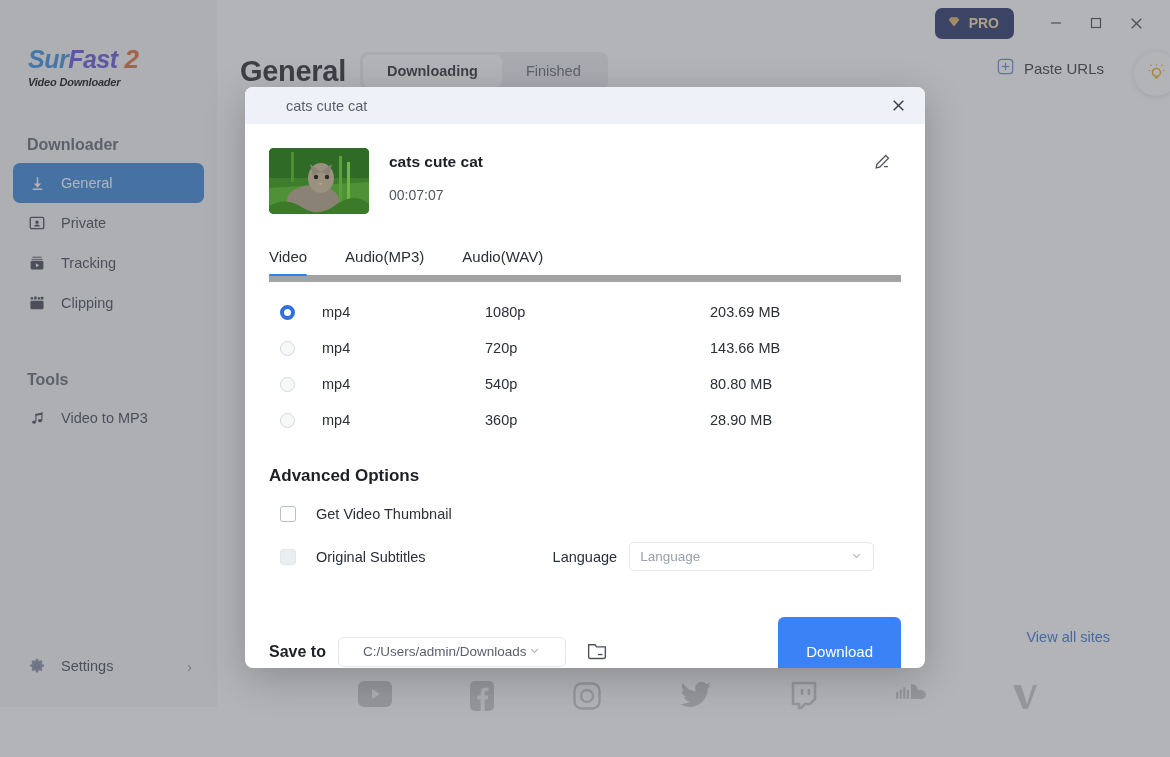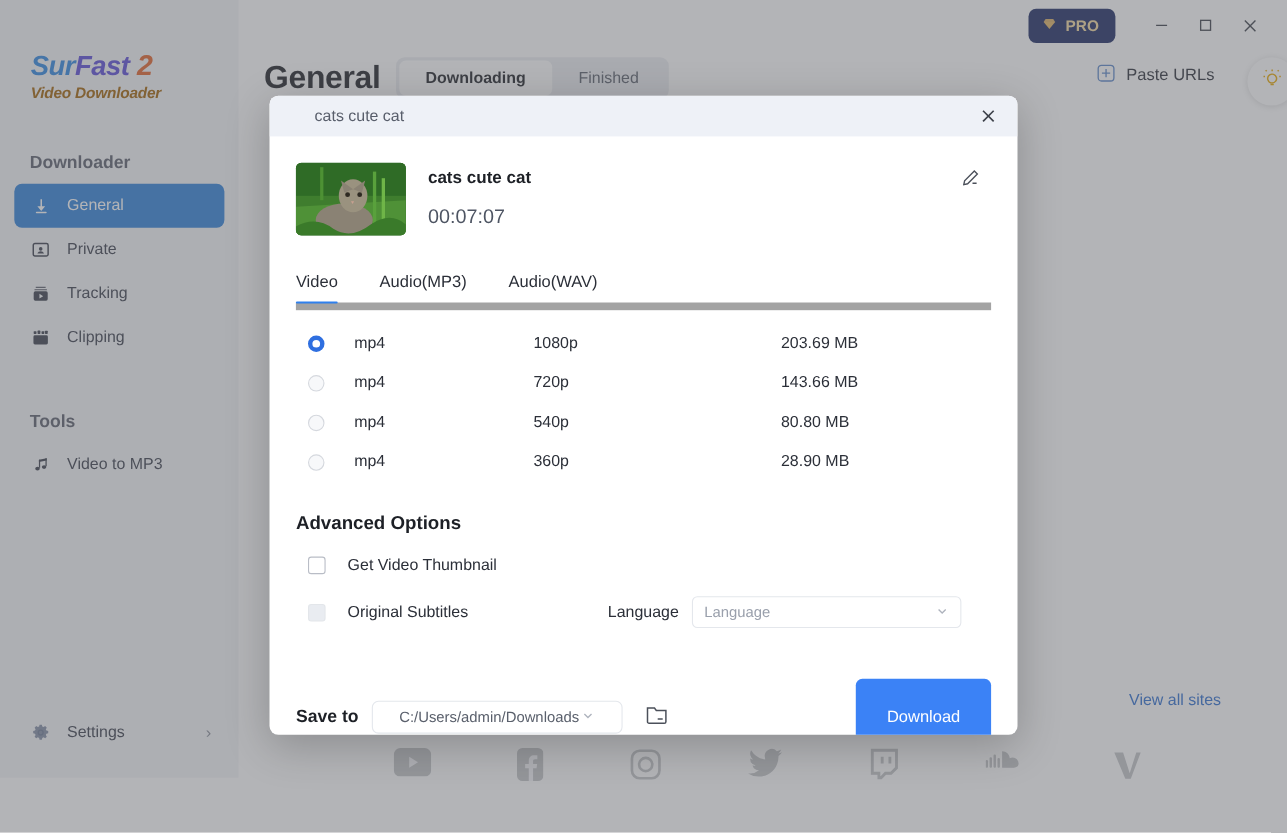--- a/index.html
+++ b/index.html
@@ -18,22 +18,22 @@
   .sidebar {
     width: 217px; height: 707px; background: #f4f5f8;
     position: relative; flex: none;
   }
   .logo-wrap { padding: 44px 0 0 28px; }
   .logo-main { font-size: 25px; font-weight: bold; font-style: italic; letter-spacing: -0.5px; }
   .logo-sur { color: #2f86e0; }
   .logo-fast { color: #5b4bd6; }
   .logo-two { color: #e2622a; font-size: 26px; margin-left: 7px; }
   .logo-sub {
-    font-size: 14px; font-weight: bold; font-style: italic;
-    color: #a16207; margin-top: 1px; letter-spacing: -0.2px;
+    font-size: 11px; font-weight: bold; font-style: italic;
+    color: #000000; margin-top: 1px; letter-spacing: -0.2px;
   }
   .nav-group-label {
     font-size: 16px; color: #5a5f6b; font-weight: bold;
     padding: 0 0 0 27px; margin-top: 48px; margin-bottom: 9px;
   }
   .nav-item {
     display: flex; align-items: center; gap: 14px;
     height: 40px; margin: 0 13px; padding-left: 14px;
     border-radius: 7px; color: #3a3f4b; font-size: 14.5px;
     cursor: pointer;
@@ -123,21 +123,21 @@
   }
   .modal-body { padding: 24px 24px 0 24px; position: relative; }
 
   .vid-row { display: flex; align-items: flex-start; gap: 20px; position: relative; }
   .thumb {
     width: 100px; height: 66px; border-radius: 5px; flex: none; overflow: hidden;
     background: #2f6b2c;
   }
   .vid-meta { padding-top: 5px; }
   .vid-title { font-size: 15.5px; font-weight: bold; color: #1d2026; }
-  .vid-dur { font-size: 18px; color: #4e5563; margin-top: 16px; }
+  .vid-dur { font-size: 14px; color: #4e5563; margin-top: 16px; }
   .edit-btn {
     position: absolute; right: 6px; top: 1px; width: 26px; height: 26px;
     display: flex; align-items: center; justify-content: center; cursor: pointer;
   }
 
   .fmt-tabs {
     display: flex; gap: 38px; margin-top: 34px;
     border-bottom: 7px solid #a3a3a3;
   }
   .fmt-tab {

